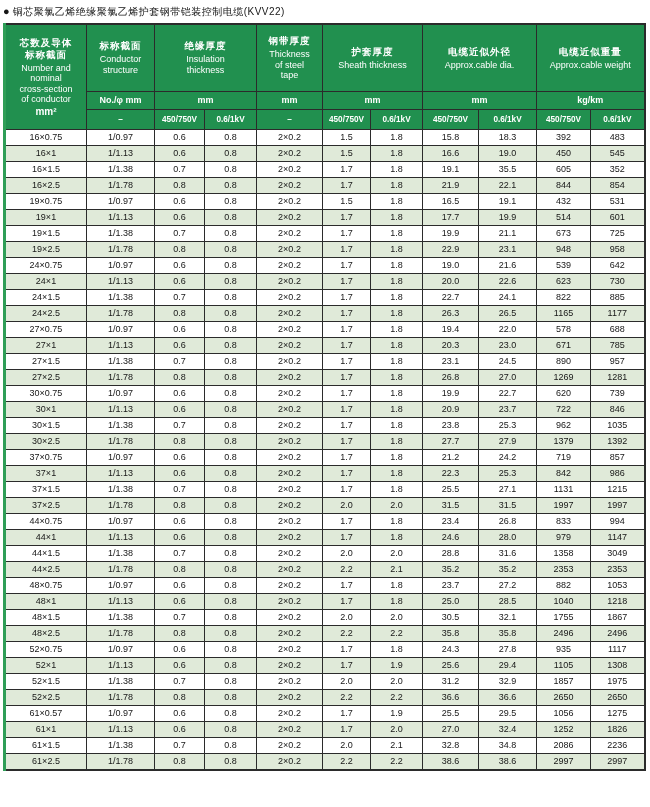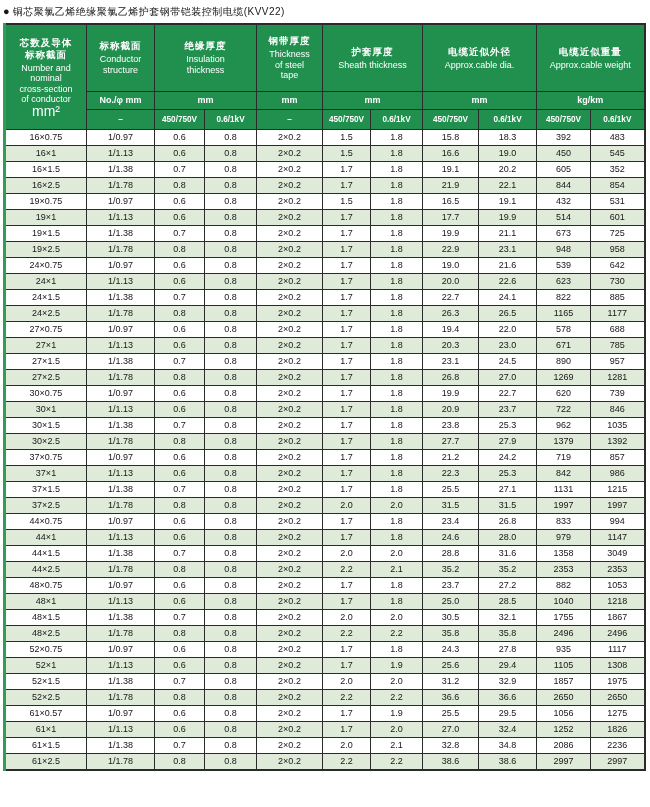--- a/index.html
+++ b/index.html
@@ -36,21 +36,21 @@
   thead th{
     background:var(--header-green);
     color:#ffffff;
     font-weight:normal;
   }
   tr.band1{height:67px;}
   tr.band2{height:18px;}
   tr.band3{height:20px;}
   .h-zh{font-size:9.5px;font-weight:bold;line-height:12px;white-space:pre-line;letter-spacing:1px;}
   .h-en{font-size:9px;line-height:10.5px;white-space:pre-line;margin-top:2px;}
-  .h-unit{font-size:14px;line-height:11px;margin-top:1px;}
+  .h-unit{font-size:10px;line-height:11px;margin-top:1px;font-weight:bold;}
   tr.band2 th{font-size:9px;font-weight:bold;}
   tr.band3 th{font-size:8.2px;font-weight:bold;}
   tbody td{height:15.45px;font-size:9px;line-height:15px;background:#ffffff;}
   tbody tr:nth-child(even) td{background:var(--row-alt);}
 </style>
 </head>
 <body>
 
 <div class="page">
 
@@ -165,21 +165,21 @@
         </tr>
         <tr>
           <td>16×1.5</td>
           <td>1/1.38</td>
           <td>0.7</td>
           <td>0.8</td>
           <td>2×0.2</td>
           <td>1.7</td>
           <td>1.8</td>
           <td>19.1</td>
-          <td>20.2</td>
+          <td>35.5</td>
           <td>605</td>
           <td>352</td>
         </tr>
         <tr>
           <td>16×2.5</td>
           <td>1/1.78</td>
           <td>0.8</td>
           <td>0.8</td>
           <td>2×0.2</td>
           <td>1.7</td>

